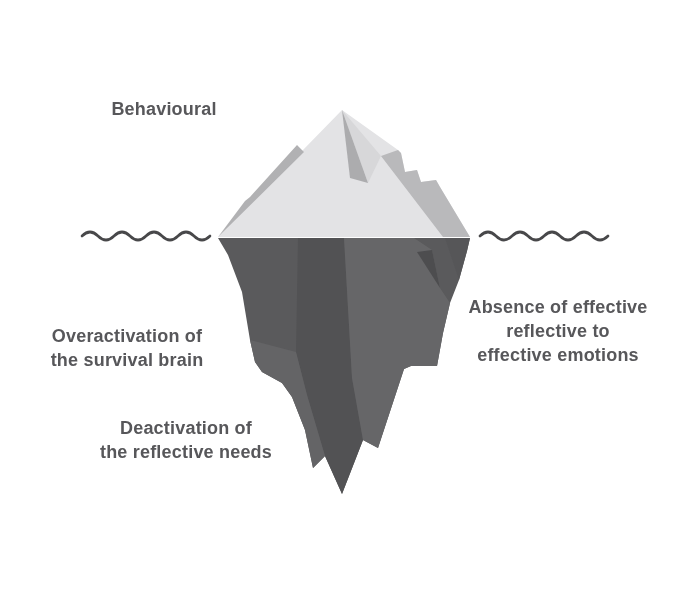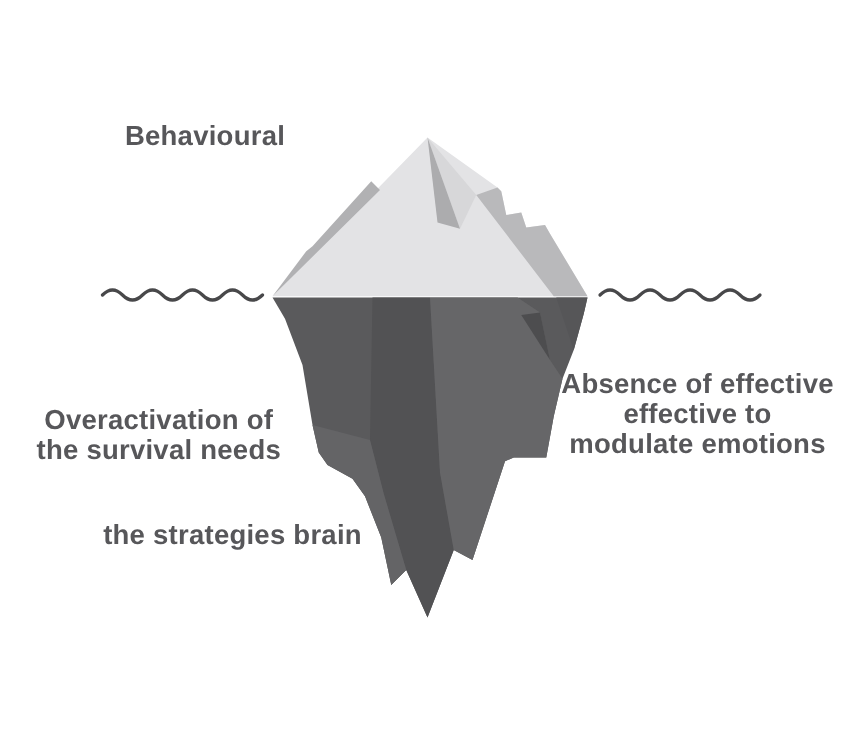--- a/index.html
+++ b/index.html
@@ -18,21 +18,21 @@
   .scene {
     position: absolute;
     left: 0; top: 0;
     width: 694px;
     height: 593px;
   }
   .label {
     position: absolute;
     text-align: center;
     color: var(--text, #57575A);
-    font-size: 22px;
+    font-size: 18px;
     font-weight: 700;
     line-height: 24px;
     letter-spacing: 0.2px;
     white-space: nowrap;
   }
   .label div { white-space: nowrap; }
   .l-behavioural { left: 54px;  top: 97px;  width: 220px; }
   .l-overactivation { left: 17px;  top: 324px; width: 220px; }
   .l-deactivation { left: 76px;  top: 416px; width: 220px; }
   .l-absence { left: 448px; top: 295px; width: 220px; }
@@ -84,27 +84,28 @@
     <path class="wave" d="M82,236 q8,-8 16,0 q8,8 16,0 q8,-8 16,0 q8,8 16,0 q8,-8 16,0 q8,8 16,0 q8,-8 16,0 q8,8 16,0"></path>
     <path class="wave" d="M480,236 q8,-8 16,0 q8,8 16,0 q8,-8 16,0 q8,8 16,0 q8,-8 16,0 q8,8 16,0 q8,-8 16,0 q8,8 16,0"></path>
   </svg>
 
   <div class="label l-behavioural">
     <div>Behavioural</div>
   </div>
 
   <div class="label l-overactivation">
     <div>Overactivation of</div>
-    <div>the survival needs</div>
+    <div>the survival brain</div>
   </div>
 
   <div class="label l-deactivation">
-    <div>the strategies brain</div>
+    <div>Deactivation of</div>
+    <div>the reflective needs</div>
   </div>
 
   <div class="label l-absence">
     <div>Absence of effective</div>
-    <div>effective to</div>
-    <div>modulate emotions</div>
+    <div>reflective to</div>
+    <div>effective emotions</div>
   </div>
 
 
 </div>
 
 </body></html>

